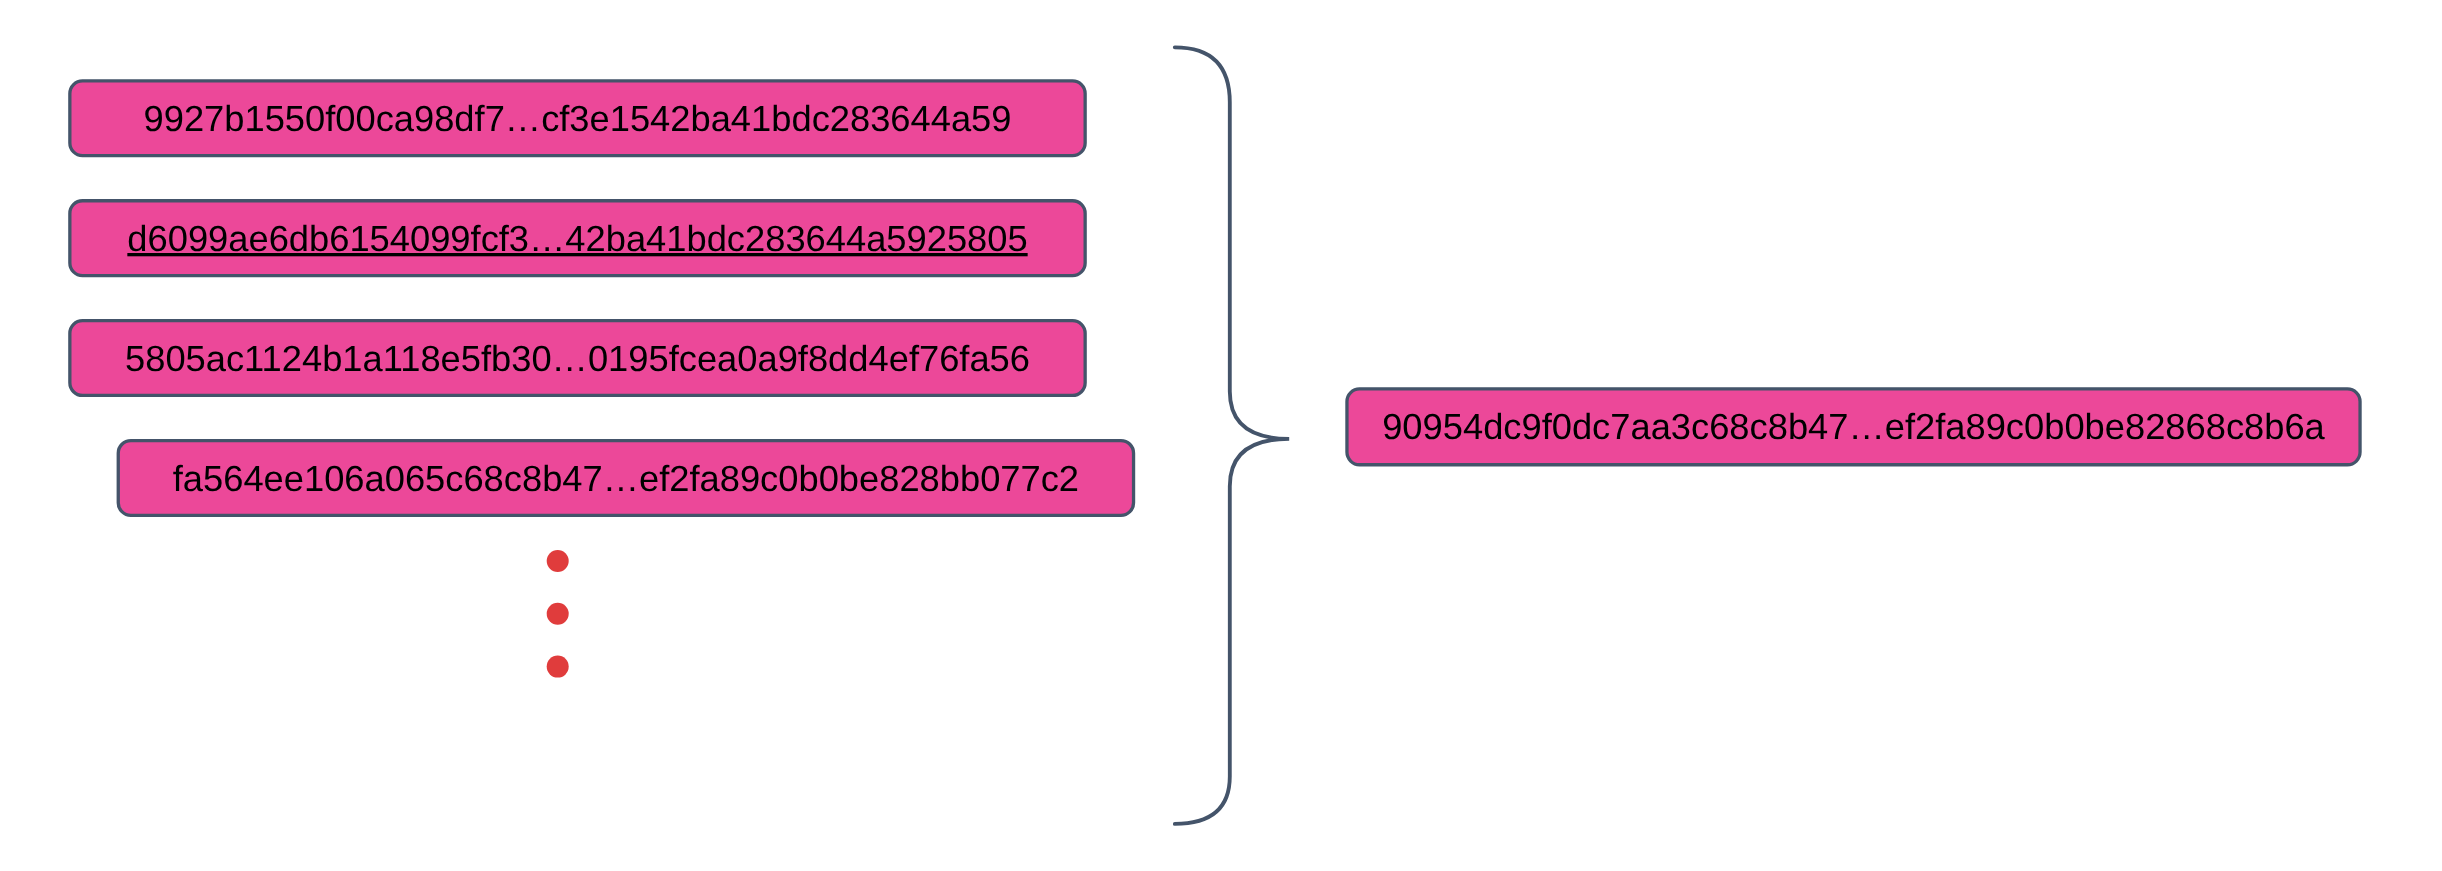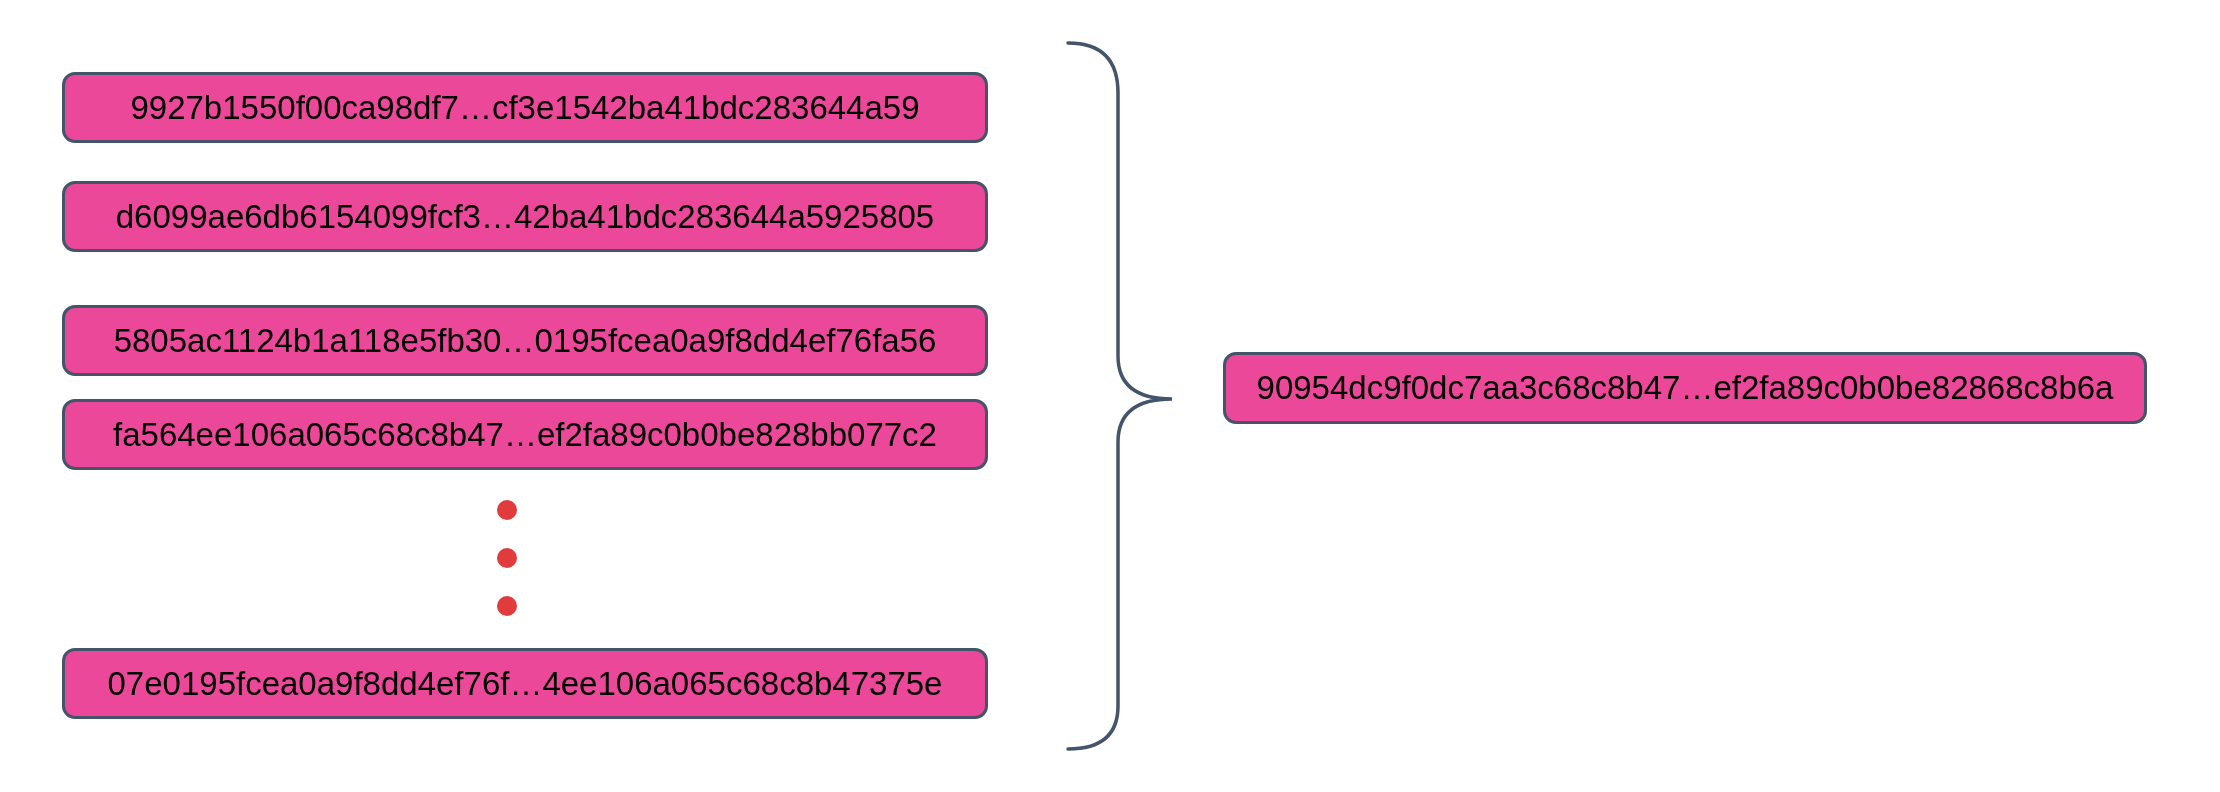--- a/index.html
+++ b/index.html
@@ -23,23 +23,23 @@
     background: #ec4899;
     display: flex;
     align-items: center;
     justify-content: center;
     font-size: 33px;
     color: var(--text, #000000);
     white-space: nowrap;
   }
   .left-box { left: 62px; width: 926px; height: 71px; }
   .b0 { top: 72px; }
-  .b1 { top: 181px; }
-  .b2 { top: 305px; }
-  .b3 { top: 399px; }
+  .b1 { top: 181px; text-decoration: underline; }
+  .b2 { top: 290px; }
+  .b3 { top: 399px; margin-left: 44px; }
   .b4 { top: 648px; }
   .result-box { left: 1223px; top: 352px; width: 924px; height: 72px; }
   .dots {
     position: absolute;
     left: 497px;
     top: 500px;
     display: flex;
     flex-direction: column;
     gap: 28px;
   }
@@ -76,23 +76,20 @@
   <div class="hash-box left-box b3">
     <span>fa564ee106a065c68c8b47…ef2fa89c0b0be828bb077c2</span>
   </div>
 
   <div class="dots">
       <div class="dot"></div>
       <div class="dot"></div>
       <div class="dot"></div>
     </div>
 
-  <div class="hash-box left-box b4">
-    <span>07e0195fcea0a9f8dd4ef76f…4ee106a065c68c8b47375e</span>
-  </div>
 
   <svg class="brace" viewBox="0 0 2220 792" xmlns="http://www.w3.org/2000/svg" aria-hidden="true">
     <path d="M 1068 43
              Q 1118 43 1118 93
              L 1118 356
              Q 1118 399 1172 399
              Q 1118 399 1118 442
              L 1118 706
              Q 1118 749 1068 749" fill="none" stroke="currentColor" stroke-width="3.5" stroke-linecap="round"></path>
   </svg>

